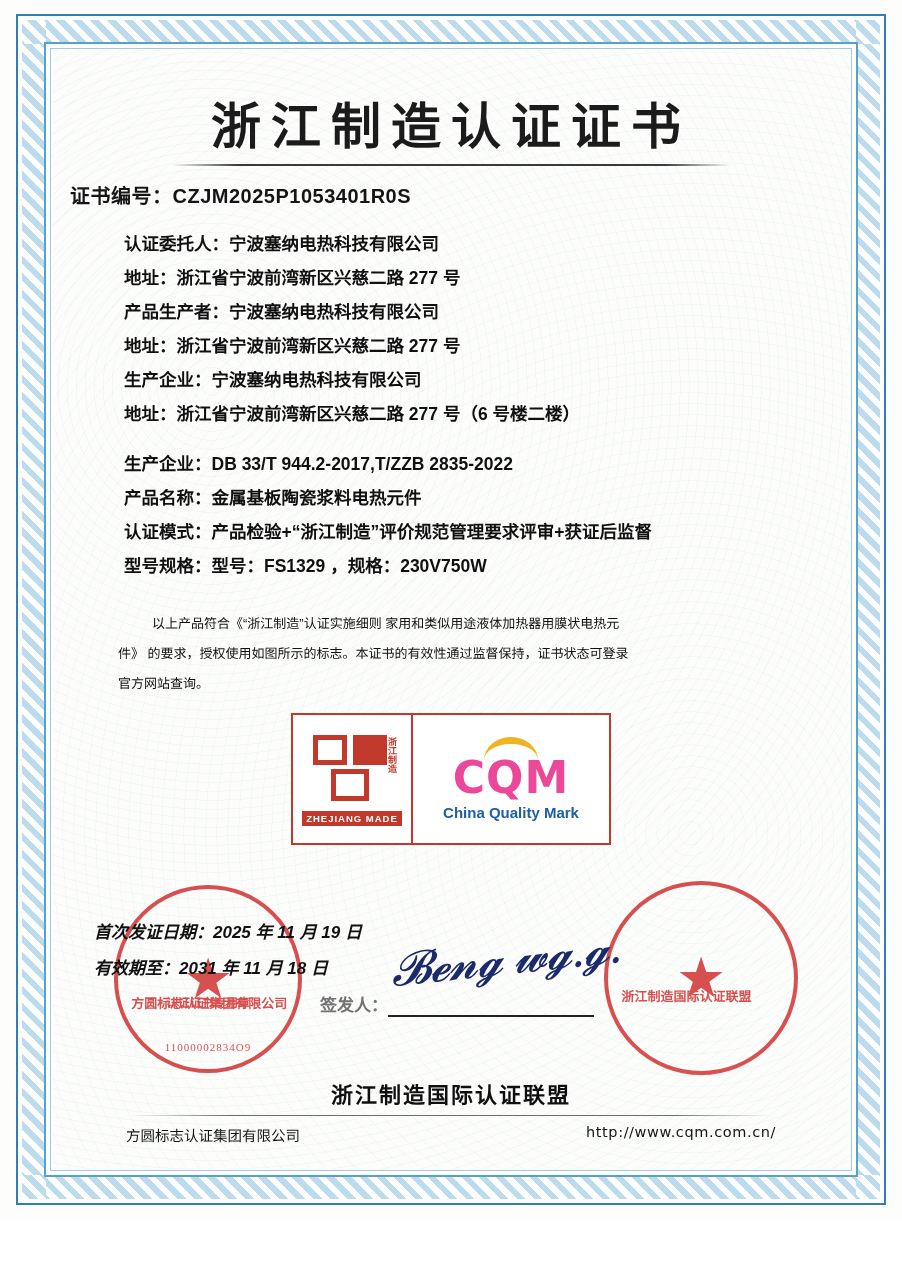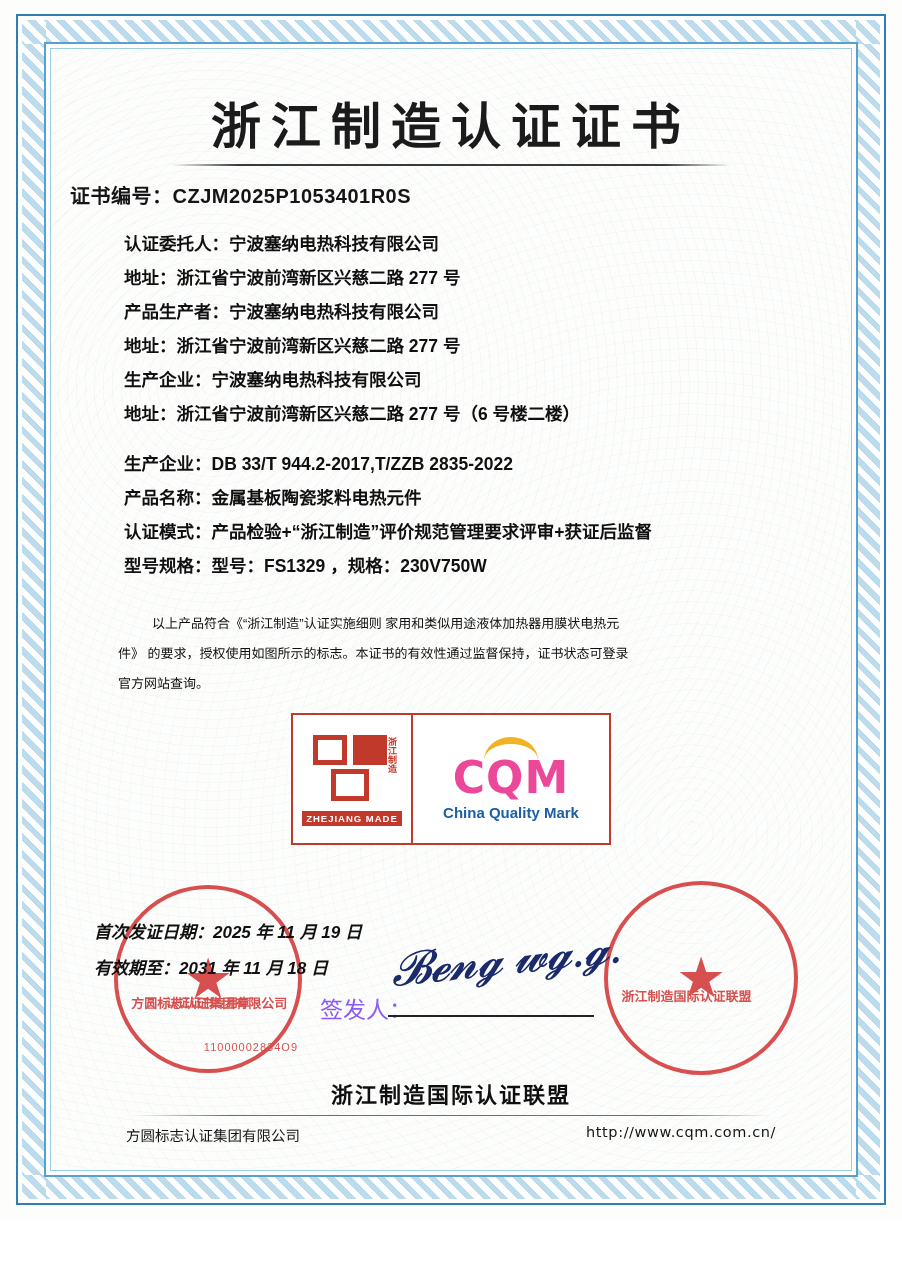--- a/index.html
+++ b/index.html
@@ -245,23 +245,23 @@
     line-height: 36px;
     color: #111;
     font-weight: 700;
     white-space: nowrap;
     font-style: italic;
   }
   .signer {
     position: absolute;
     left: 250px;
     top: 118px;
-    font-size: 23px;
-    font-weight: 400;
-    color: #8b5cf6;
+    font-size: 17px;
+    font-weight: 700;
+    color: #737373;
   }
   .sign-line {
     position: absolute;
     left: 318px;
     top: 142px;
     width: 206px;
     height: 1.5px;
     background: #222;
   }
   .signature {
@@ -318,23 +318,24 @@
     left: 50%;
     top: 50%;
     transform-origin: 0 0;
     white-space: nowrap;
   }
   .seal .bottom-num {
     position: absolute;
     bottom: 16px;
     left: 0;
     right: 0;
-    text-align: right;
+    text-align: center;
     font-size: 11px;
     letter-spacing: 1px;
+    font-family: Liberation Serif, serif;
   }
   .seal .mid-label {
     position: absolute;
     left: 0; right: 0;
     top: 104px;
     text-align: center;
     font-size: 12px;
     font-weight: 700;
   }
 

